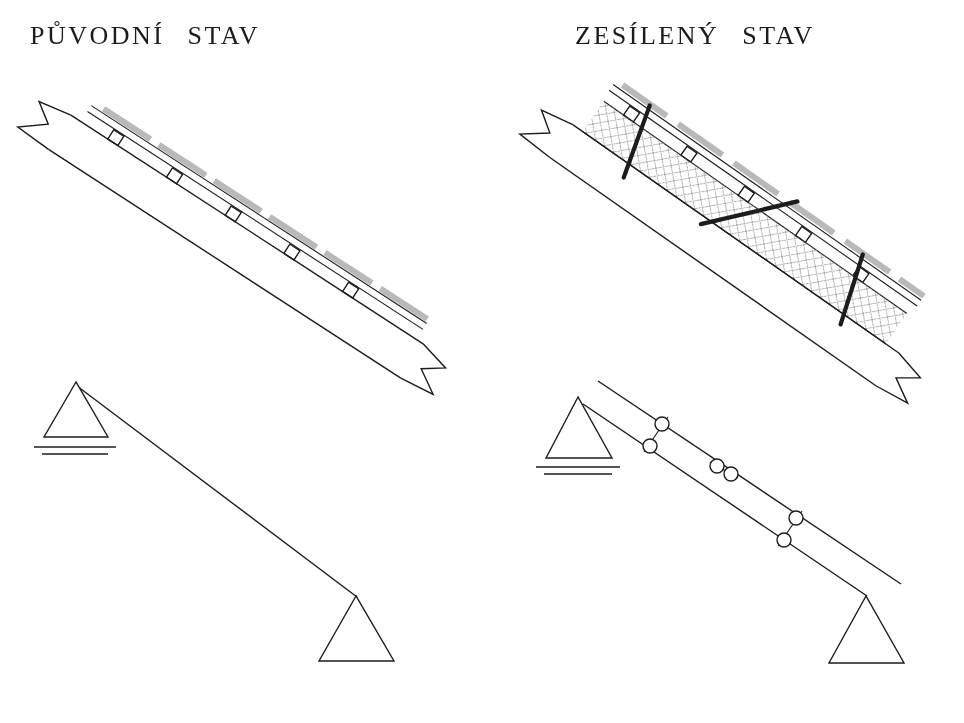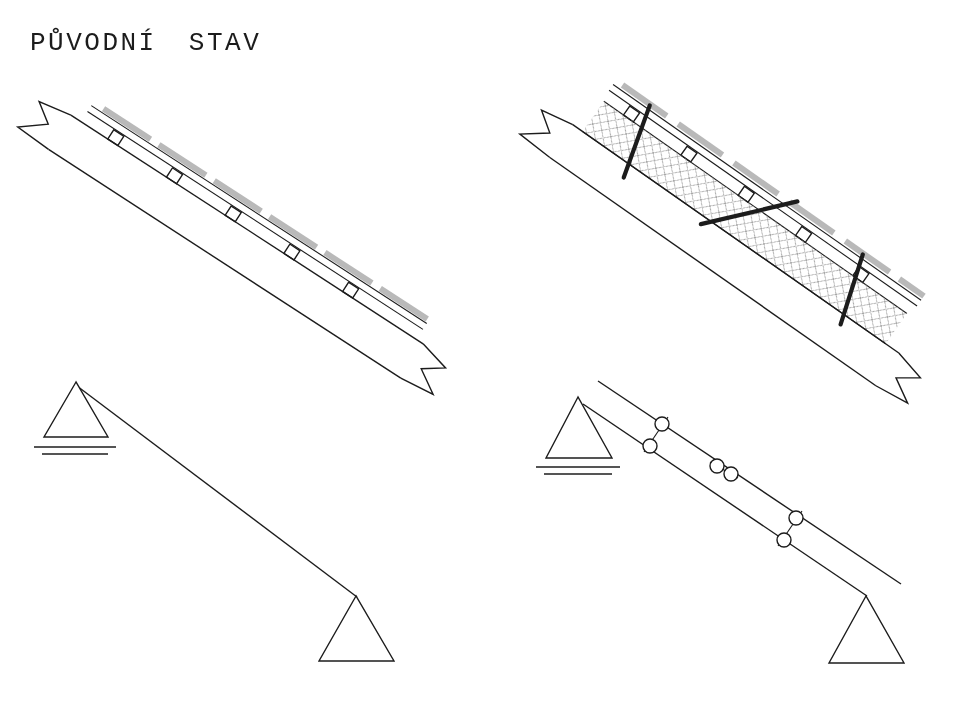--- a/index.html
+++ b/index.html
@@ -1,33 +1,34 @@
 <!DOCTYPE html>
 <html style="--background: #ffffff; --line: #1c1c1c; --tile: #b9b9b9; --hatch: #a8a8a8;"><head>
 <meta charset="utf-8">
 <style>
   html,body{margin:0;padding:0;background:#ffffff;}
   .canvas{position:relative;width:964px;height:723px;background:var(--background,#ffffff);overflow:hidden;font-family:"DejaVu Sans",sans-serif;}
-  .title{position:absolute;top:28px;font-size:26px;letter-spacing:2.5px;word-spacing:14px;color:var(--line,#1c1c1c);font-family:Liberation Mono, monospace;font-weight:400;white-space:nowrap;}
+  .title{position:absolute;top:21px;font-size:26px;letter-spacing:2.5px;word-spacing:14px;color:var(--line,#1c1c1c);font-family:Liberation Serif, serif;font-weight:400;white-space:nowrap;}
   #title-left{left:30px;}
   #title-right{left:575px;}
   svg{position:absolute;left:0;top:0;}
   .ln{stroke:var(--line,#1c1c1c);stroke-width:1.4;fill:none;}
   .thin{stroke:var(--line,#1c1c1c);stroke-width:1.1;fill:none;}
   .fw{stroke:var(--line,#1c1c1c);stroke-width:1.4;fill:#ffffff;}
   .tile{fill:var(--tile,#b9b9b9);stroke:none;}
   .bold{stroke:var(--line,#1c1c1c);stroke-width:4.2;fill:none;stroke-linecap:round;}
   .ht{stroke:var(--hatch,#a8a8a8);stroke-width:1;fill:none;}
 </style>
 </head>
 <body>
 
 <div class="canvas">
 
   <div class="title" id="title-left">PŮVODNÍ STAV</div>
+  <div class="title" id="title-right">ZESÍLENÝ STAV</div>
 
   <svg width="964" height="723" viewBox="0 0 964 723">
     <defs>
       <pattern id="xhatch" width="11" height="11" patternUnits="userSpaceOnUse">
         <path d="M0 0 L11 11 M11 0 L0 11" class="ht"></path>
       </pattern>
     </defs>
 
     <g transform="translate(98,110) rotate(33)">
       <g>

